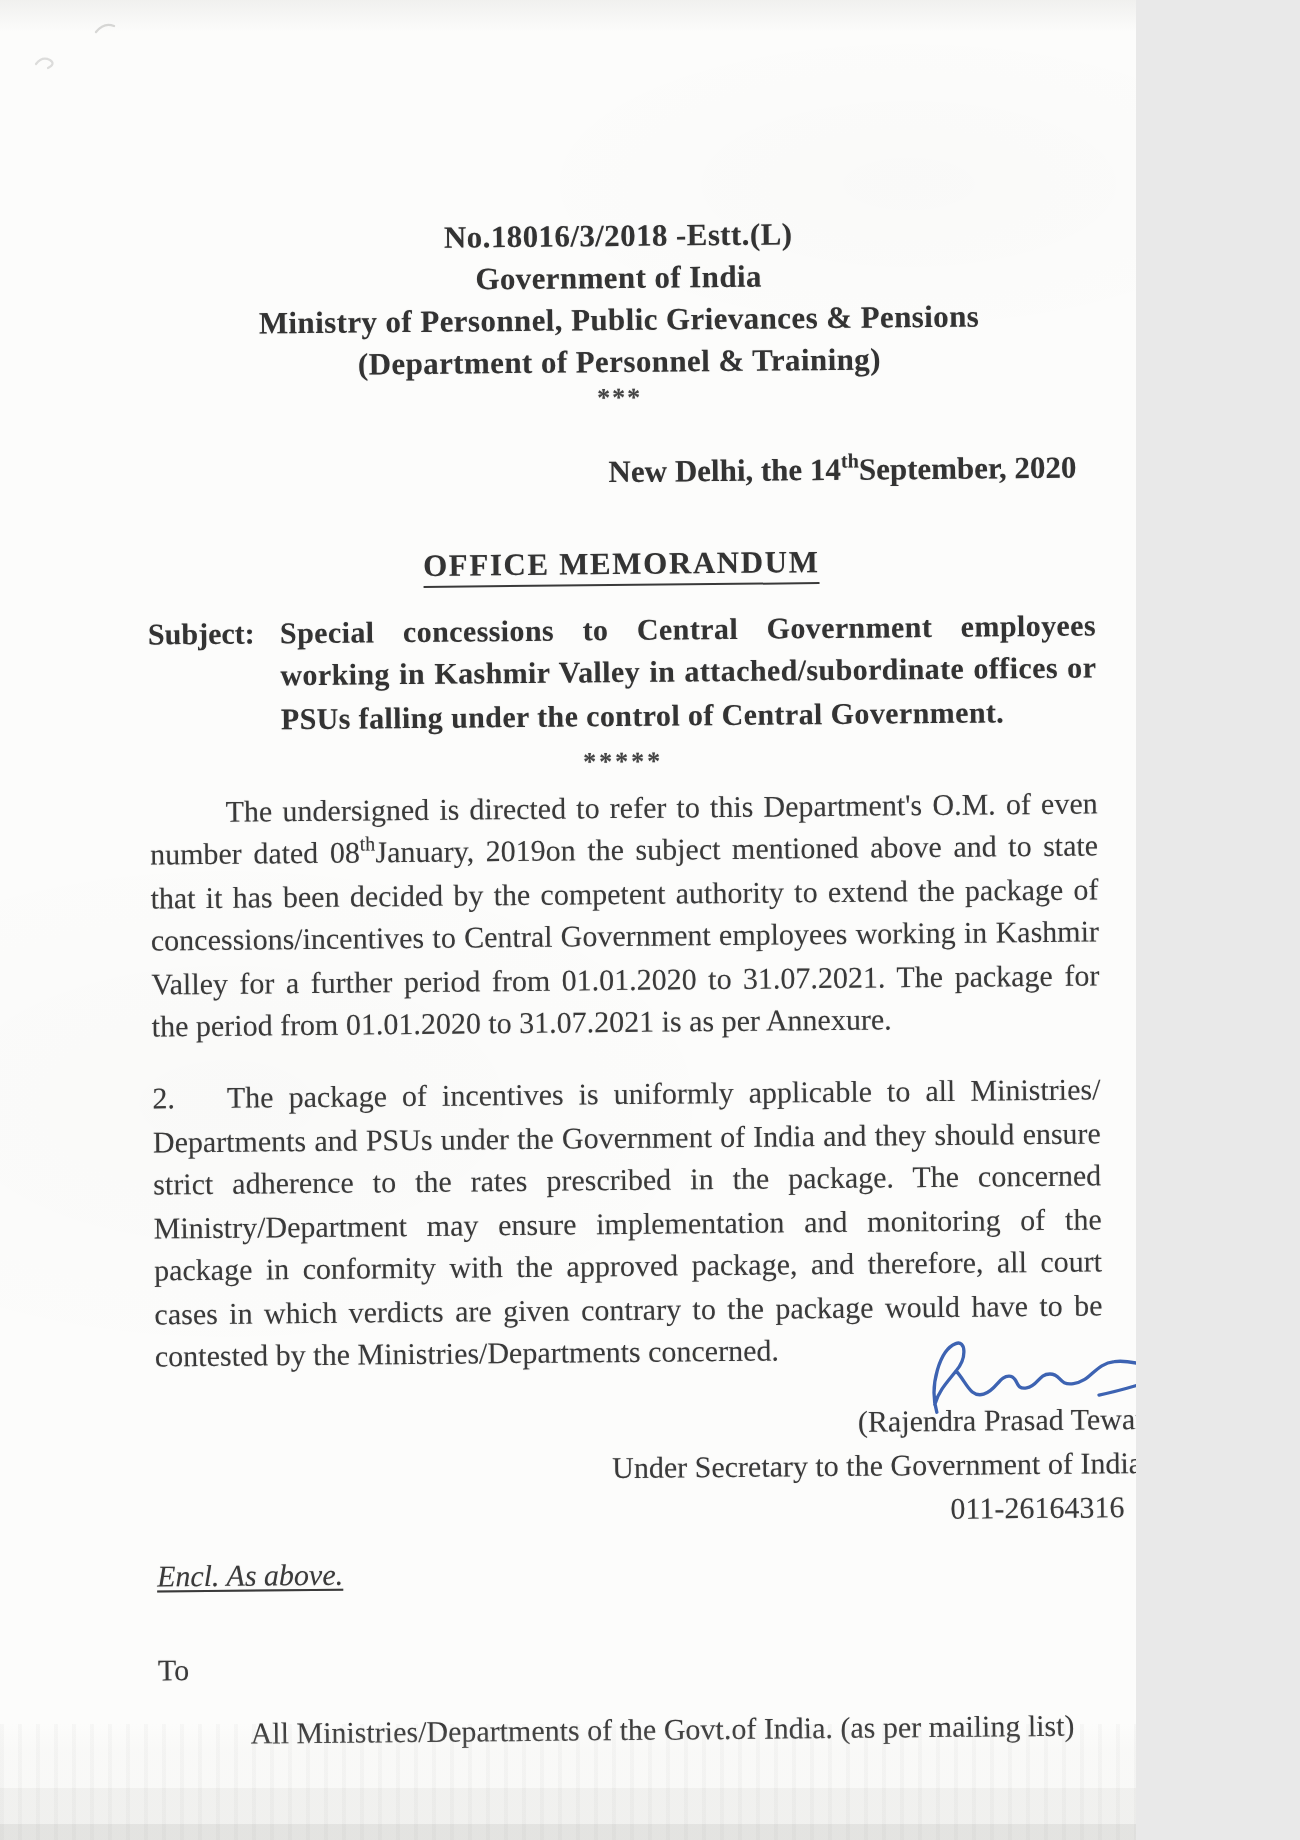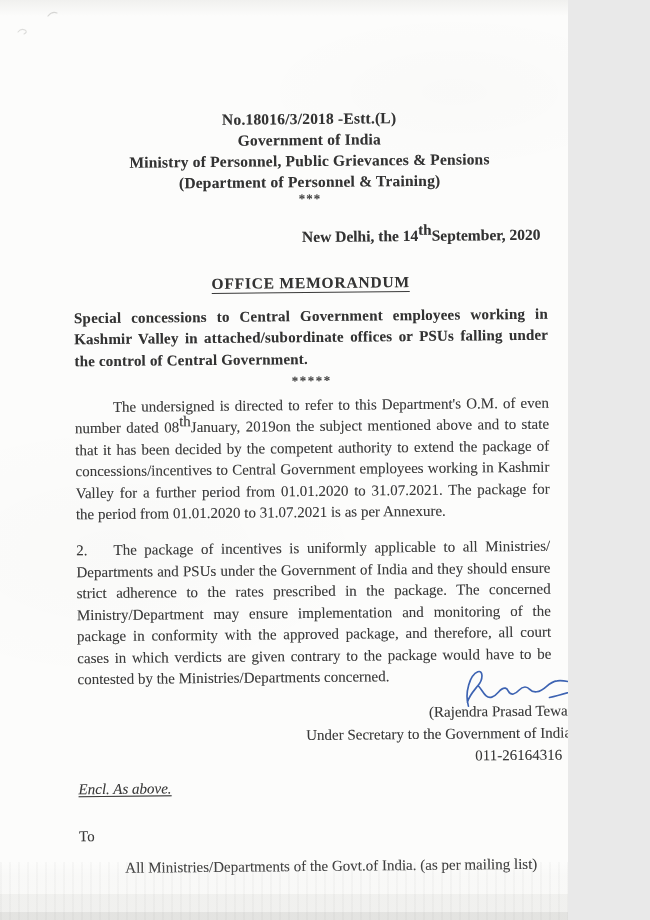--- a/index.html
+++ b/index.html
@@ -33,21 +33,21 @@
 
   .content{
     position:absolute;left:72px;top:108px;width:474px;
     transform:rotate(-0.55deg);transform-origin:50% 0;
     color:#3a3a3a;font-size:15px;line-height:21.4px;
     text-shadow:0 0 .5px rgba(60,60,60,.35);
   }
   .hdr{text-align:center;font-weight:bold;color:#333;font-size:15.5px;line-height:21px;letter-spacing:.2px;}
   .stars-small{text-align:center;font-weight:bold;font-size:13px;line-height:13px;letter-spacing:1px;color:#444;}
   .dateline{margin-top:21px;text-align:center;padding-left:222px;font-weight:bold;font-size:15.5px;color:#333;white-space:nowrap;}
-  sup{font-size:15px;line-height:0;vertical-align:super;}
+  sup{font-size:10px;line-height:0;vertical-align:super;}
   .heading-row{margin-top:25px;text-align:center;}
   .heading-row span{
     font-weight:bold;font-size:15.5px;letter-spacing:.8px;color:#333;
     border-bottom:1.6px solid #3a3a3a;padding-bottom:1px;
   }
   .subject{margin-top:11px;display:flex;font-weight:bold;color:#333;}
   .subject-label{flex:0 0 66px;}
   .subject-text{flex:1;text-align:justify;letter-spacing:.2px;}
   .stars-big{text-align:center;margin-top:3px;font-weight:bold;font-size:13px;line-height:15px;letter-spacing:1.5px;color:#444;}
   .para{text-align:justify;}
@@ -82,20 +82,21 @@
     <div class="hdr">(Department of Personnel &amp; Training)</div>
     <div class="stars-small">***</div>
 
     <div class="dateline"><span>New Delhi, the 14</span><sup>th</sup><span>September, 2020</span></div>
 
     <div class="heading-row">
       <span>OFFICE MEMORANDUM</span>
     </div>
 
     <div class="subject">
+      <div class="subject-label">Subject:</div>
       <div class="subject-text">Special concessions to Central Government employees working in Kashmir Valley in attached/subordinate offices or PSUs falling under the control of Central Government.</div>
     </div>
 
     <div class="stars-big">*****</div>
 
     <p class="para para1">The undersigned is directed to refer to this Department's O.M. of even number dated 08<sup>th</sup>January, 2019on the subject mentioned above and to state that it has been decided by the competent authority to extend the package of concessions/incentives to Central Government employees working in Kashmir Valley for a further period from 01.01.2020 to 31.07.2021. The package for the period from 01.01.2020 to 31.07.2021 is as per Annexure.</p>
 
     <p class="para para2"><span class="p2num">2.</span><span>The package of incentives is uniformly applicable to all Ministries/ Departments and PSUs under the Government of India and they should ensure strict adherence to the rates prescribed in the package. The concerned Ministry/Department may ensure implementation and monitoring of the package in conformity with the approved package, and therefore, all court cases in which verdicts are given contrary to the package would have to be contested by the Ministries/Departments concerned.</span></p>
 
     <div class="sig-block">

